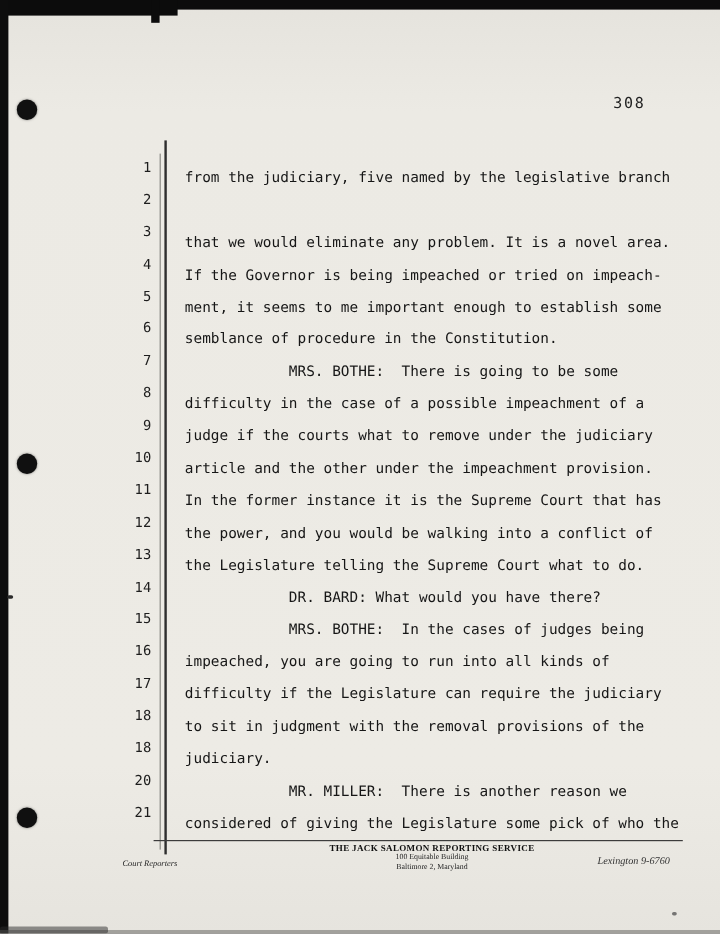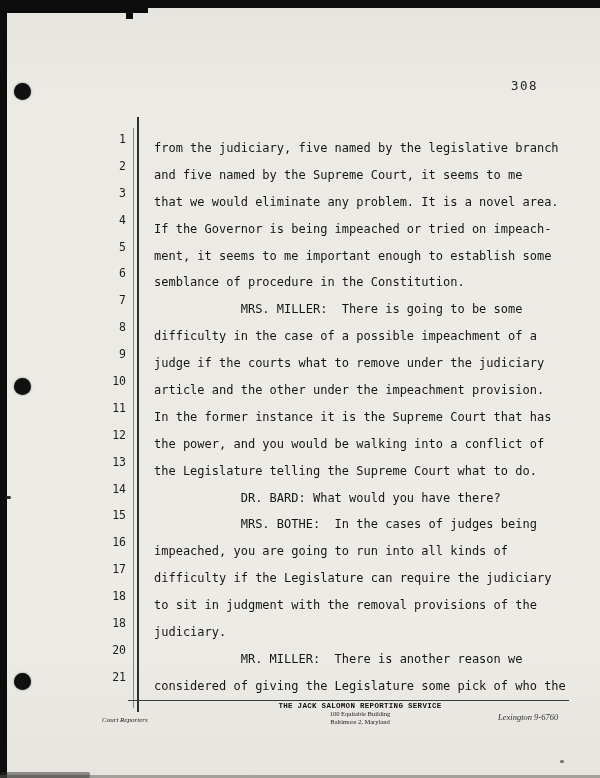--- a/index.html
+++ b/index.html
@@ -29,21 +29,21 @@
   .rule-v { position:absolute; left:137px; top:117px; width:2px; height:595px; background:#2e2e2e; }
   .rule-v2 { position:absolute; left:133px; top:128px; width:1px; height:580px; background:#8a8a84; }
   
   .lines { position:absolute; left:0; top:131px; width:600px; }
   .row { position:relative; height:26.9px; }
   .row .num { position:absolute; left:0; top:1px; width:126px; text-align:right; font-size:11.5px; color:#1d1d1d; }
   .row .txt { position:absolute; left:154px; top:0; font-size:12px; white-space:pre; color:#161616; letter-spacing:0;margin-top:10px; }
   
   .footer-rule { position:absolute; left:128px; top:700px; width:441px; height:1px; background:#3c3c3c; }
   .footer-center { position:absolute; left:215px; top:702px; width:290px; text-align:center; }
-  .footer-company { font-family:Liberation Mono, monospace; font-weight:bold; font-size:7.5px; letter-spacing:.3px; color:#101010; }
+  .footer-company { font-family:Liberation Serif, serif; font-weight:bold; font-size:7.5px; letter-spacing:.3px; color:#101010; }
   .footer-addr { font-family:"Liberation Serif", serif; font-size:6.5px; line-height:8px; color:#222; }
   .footer-left { position:absolute; left:82px; top:716px; font-family:"Liberation Serif", serif; font-style:italic; font-size:7px; color:#222;margin-left:20px; }
   .footer-right { position:absolute; left:498px; top:712px; font-family:Liberation Serif, serif; font-style:italic; font-size:8.5px; color:#333; }
 </style>
 </head>
 <body>
 
 <div class="scan">
 
   <div class="edge-top"></div>
@@ -64,41 +64,40 @@
   <div class="rule-v2"></div>
   <div class="rule-v"></div>
 
   <div class="lines" id="lines">
       <div class="row">
         <span class="num">1</span>
         <span class="txt">from the judiciary, five named by the legislative branch</span>
       </div>
       <div class="row">
         <span class="num">2</span>
-        <span class="txt">and five named by the Supreme Court, it seems to me</span>
       </div>
       <div class="row">
         <span class="num">3</span>
         <span class="txt">that we would eliminate any problem. It is a novel area.</span>
       </div>
       <div class="row">
         <span class="num">4</span>
         <span class="txt">If the Governor is being impeached or tried on impeach-</span>
       </div>
       <div class="row">
         <span class="num">5</span>
         <span class="txt">ment, it seems to me important enough to establish some</span>
       </div>
       <div class="row">
         <span class="num">6</span>
         <span class="txt">semblance of procedure in the Constitution.</span>
       </div>
       <div class="row">
         <span class="num">7</span>
-        <span class="txt">            MRS. MILLER:  There is going to be some</span>
+        <span class="txt">            MRS. BOTHE:  There is going to be some</span>
       </div>
       <div class="row">
         <span class="num">8</span>
         <span class="txt">difficulty in the case of a possible impeachment of a</span>
       </div>
       <div class="row">
         <span class="num">9</span>
         <span class="txt">judge if the courts what to remove under the judiciary</span>
       </div>
       <div class="row">

